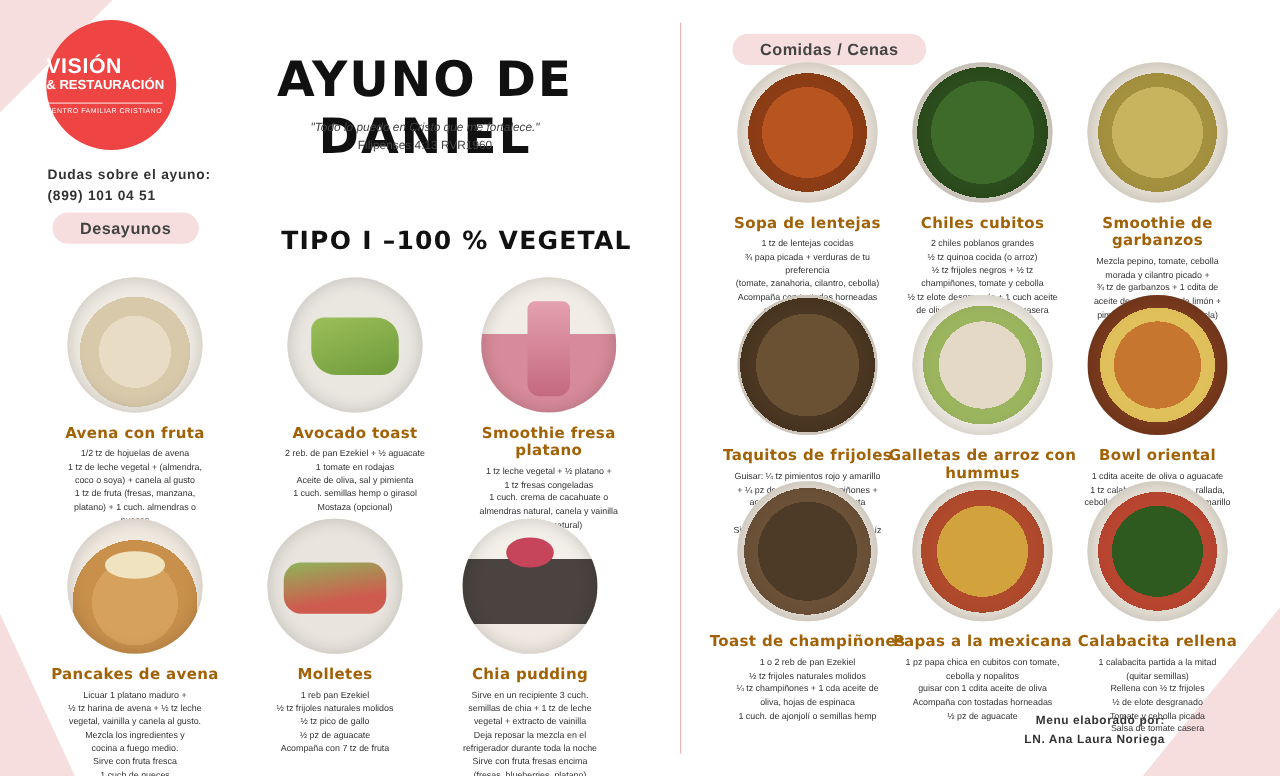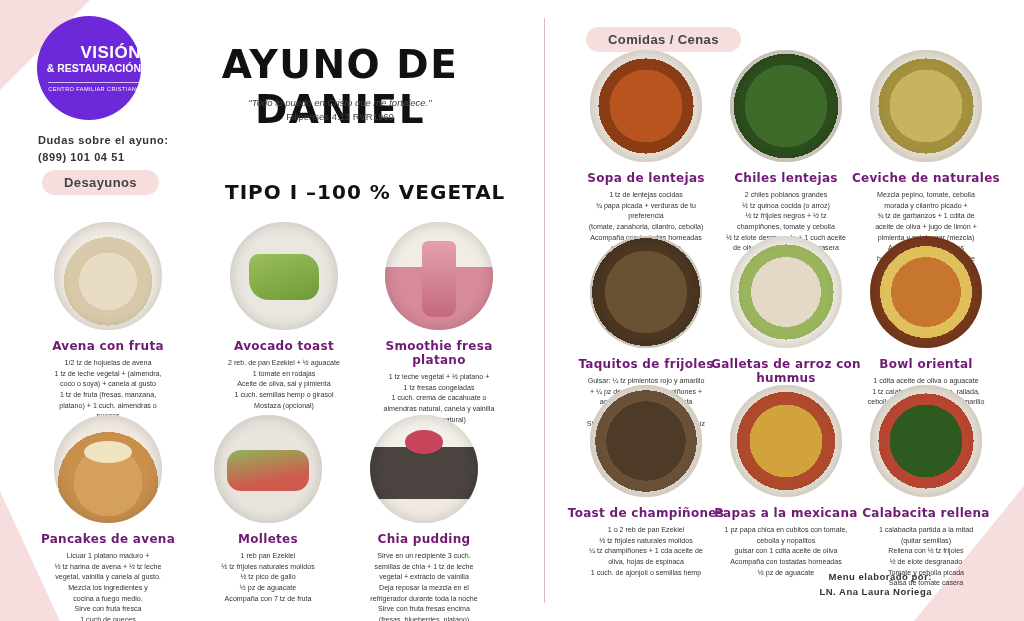--- a/index.html
+++ b/index.html
@@ -55,25 +55,25 @@
   }
 
   
   .logo {
     position: absolute;
     left: 37px;
     top: 16px;
     width: 104px;
     height: 104px;
     border-radius: 50%;
-    background: #6d28d9;
+    background: #ef4444;
     color: #ffffff;
     display: flex;
     flex-direction: column;
-    align-items: flex-end;
+    align-items: flex-start;
     justify-content: center;
     text-align: center;
     line-height: 1.05;
   }
   .logo .l1 {
     font-size: 17px;
     font-weight: bold;
     letter-spacing: 0.5px;
   }
   .logo .l2 {
@@ -171,21 +171,21 @@
   }
   .card.large .photo {
     width: 112px;
     height: 112px;
   }
   .card .name {
     margin-top: 9px;
     font-family: "DejaVu Sans", sans-serif;
     font-size: 12px;
     font-weight: bold;
-    color: #701a75;
+    color: #a16207;
     letter-spacing: .3px;
   }
   .card .desc {
     margin-top: 5px;
     font-size: 7.1px;
     line-height: 1.5;
     color: #333;
     white-space: pre-line;
     padding: 0 4px;
   }
@@ -383,34 +383,34 @@
 preferencia
 (tomate, zanahoria, cilantro, cebolla)
 Acompaña con tostadas horneadas
 con ½ pz de aguacate</div>
   </div>
 
   <div class="card large" style="left:706px; top:50px;">
     <div class="photo">
         <div class="f f-chiles"></div>
       </div>
-    <div class="name">Chiles lentejas</div>
+    <div class="name">Chiles cubitos</div>
     <div class="desc">2 chiles poblanos grandes
 ½ tz quinoa cocida (o arroz)
 ½ tz frijoles negros + ½ tz
 champiñones, tomate y cebolla
 ½ tz elote desgranado + 1 cuch aceite
 de oliva + salsa de tomate casera</div>
   </div>
 
   <div class="card large" style="left:846px; top:50px;">
     <div class="photo">
         <div class="f f-ceviche"></div>
       </div>
-    <div class="name">Ceviche de naturales</div>
+    <div class="name">Smoothie de garbanzos</div>
     <div class="desc">Mezcla pepino, tomate, cebolla
 morada y cilantro picado +
 ¾ tz de garbanzos + 1 cdita de
 aceite de oliva + jugo de limón +
 pimienta y sal de mar (mezcla)
 Acompaña con tostadas
 horneadas + ½ pz de aguacate</div>
   </div>
 
   <div class="card large" style="left:566px; top:236px;">

